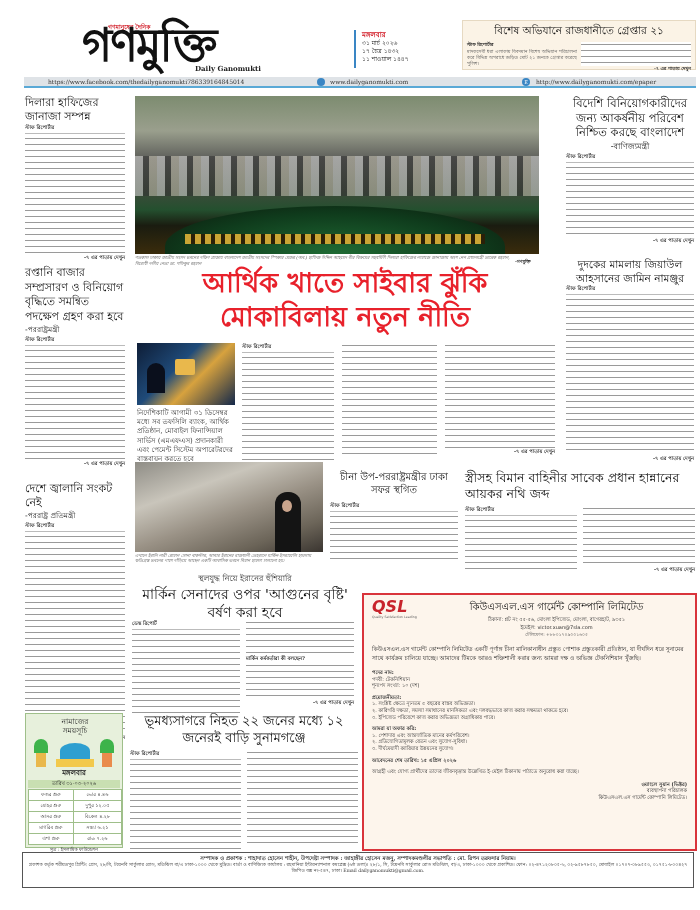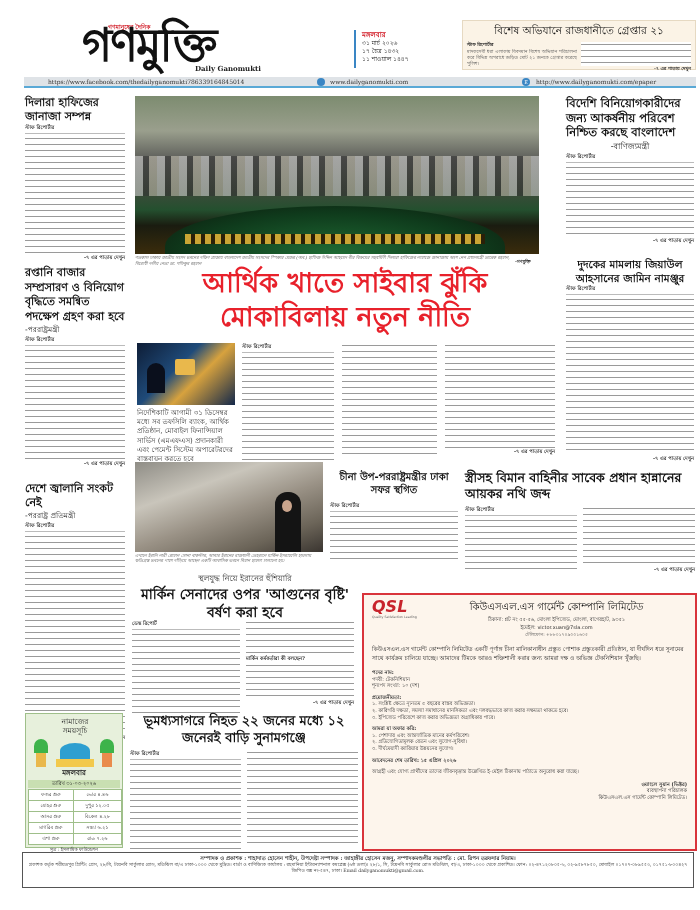--- a/index.html
+++ b/index.html
@@ -2,21 +2,21 @@
 <html><head>
 <meta charset="utf-8">
 <style>
 *{box-sizing:border-box;margin:0;padding:0}
 body{width:700px;height:910px;background:#fff;font-family:"DejaVu Serif",serif;color:#222;position:relative;overflow:hidden}
 .abs{position:absolute}
 .bodytext{font-size:4.6px;line-height:6.2px;color:#555;text-align:justify;overflow:hidden}
 .fill{background:repeating-linear-gradient(#fff 0,#fff 2px,#9a9a9a 2px,#9a9a9a 3px,#fff 3px,#fff 6px);}
 .byline{font-size:5px;font-weight:bold;color:#333;border-bottom:1px solid #bbb;padding-bottom:1px;margin-bottom:2px}
 .cont{font-size:5px;text-align:right;color:#333;font-weight:bold}
-h2{font-weight:bold;color:#111;font-family:"DejaVu Sans",sans-serif}
+h2{font-weight:normal;color:#111;font-family:"DejaVu Sans",sans-serif}
 </style>
 </head>
 <body>
 
 <div class="abs" style="left:0;top:0;width:700px;height:72px">
   <div class="abs" style="left:108px;top:22px;font-size:6px;color:#d21f2a;font-weight:bold">গণমানুষের দৈনিক</div>
   <div class="abs" style="left:82px;top:18px;font-size:46px;font-weight:bold;color:#111;font-family:'DejaVu Sans',sans-serif;letter-spacing:-2px;line-height:54px">গণমুক্তি</div>
   <div class="abs" style="left:195px;top:64px;font-size:7px;font-weight:bold;color:#222">Daily Ganomukti</div>
   <div class="abs" style="left:354px;top:30px;height:38px;border-left:2px solid #3a86c4"></div>
   <div class="abs" style="left:362px;top:31px;font-size:6px;line-height:8px">
@@ -58,21 +58,21 @@
 
 <div class="abs" style="left:135px;top:96px;width:404px;height:158px;background:linear-gradient(180deg,#7d8c70 0%,#9a9f8d 22%,#5d5e5a 40%,#3e4a3a 60%,#24502f 72%,#1a1c10 82%,#3a2c0c 100%)">
   <div class="abs" style="left:0;top:60px;width:404px;height:40px;background:repeating-linear-gradient(90deg,#ddd 0,#ddd 8px,#333 8px,#333 14px,#c9c4b4 14px,#c9c4b4 22px);opacity:.55"></div>
   <div class="abs" style="left:30px;top:110px;width:340px;height:48px;background:radial-gradient(ellipse at 50% 100%,#1f6b34 0,#0f3b1c 60%,#0c170c 100%);border-top-left-radius:50% 40px;border-top-right-radius:50% 40px"></div>
   <div class="abs" style="left:50px;top:138px;width:300px;height:10px;background:repeating-linear-gradient(90deg,#c9a534 0,#c9a534 6px,#2a2008 6px,#2a2008 10px)"></div>
 </div>
 <div class="abs" style="left:135px;top:255px;width:380px;font-size:4.3px;line-height:5.5px;color:#555;font-style:italic">গতকাল ঢাকায় জাতীয় সংসদ ভবনের দক্ষিণ প্লাজায় বাংলাদেশ জাতীয় সংসদের স্পিকার মেজর (অব.) হাফিজ উদ্দিন আহমেদ বীর বিক্রমের সহধর্মিণী দিলারা হাফিজের নামাজে জানাজায় অংশ নেন প্রধানমন্ত্রী তারেক রহমান, বিরোধী দলীয় নেতা ডা. শফিকুর রহমান</div>
 <div class="abs" style="left:515px;top:259px;font-size:4.5px;font-weight:bold">-গণমুক্তি</div>
 
 <div class="abs" style="left:566px;top:96px;width:128px">
-  <h2 style="font-size:11.5px;line-height:14.5px;">বিদেশি বিনিয়োগকারীদের জন্য আকর্ষনীয় পরিবেশ নিশ্চিত করছে বাংলাদেশ</h2>
+  <h2 style="font-size:11.5px;line-height:14.5px;text-align:center">বিদেশি বিনিয়োগকারীদের জন্য আকর্ষনীয় পরিবেশ নিশ্চিত করছে বাংলাদেশ</h2>
   <div style="font-size:8px;text-align:center;font-family:'DejaVu Sans',sans-serif">-বাণিজ্যমন্ত্রী</div>
   <div class="byline">স্টাফ রিপোর্টার</div>
   <div class="bodytext fill" style="height:72px"></div>
   <div class="cont">-৭ এর পাতায় দেখুন</div>
 </div>
 
 <div class="abs" style="left:135px;top:266px;width:420px;text-align:center;color:#e8212b;font-family:'DejaVu Sans',sans-serif;font-size:27px;line-height:34px;font-weight:bold">
   <div>আর্থিক খাতে সাইবার ঝুঁকি</div>
   <div>মোকাবিলায় নতুন নীতি</div>
 </div>

